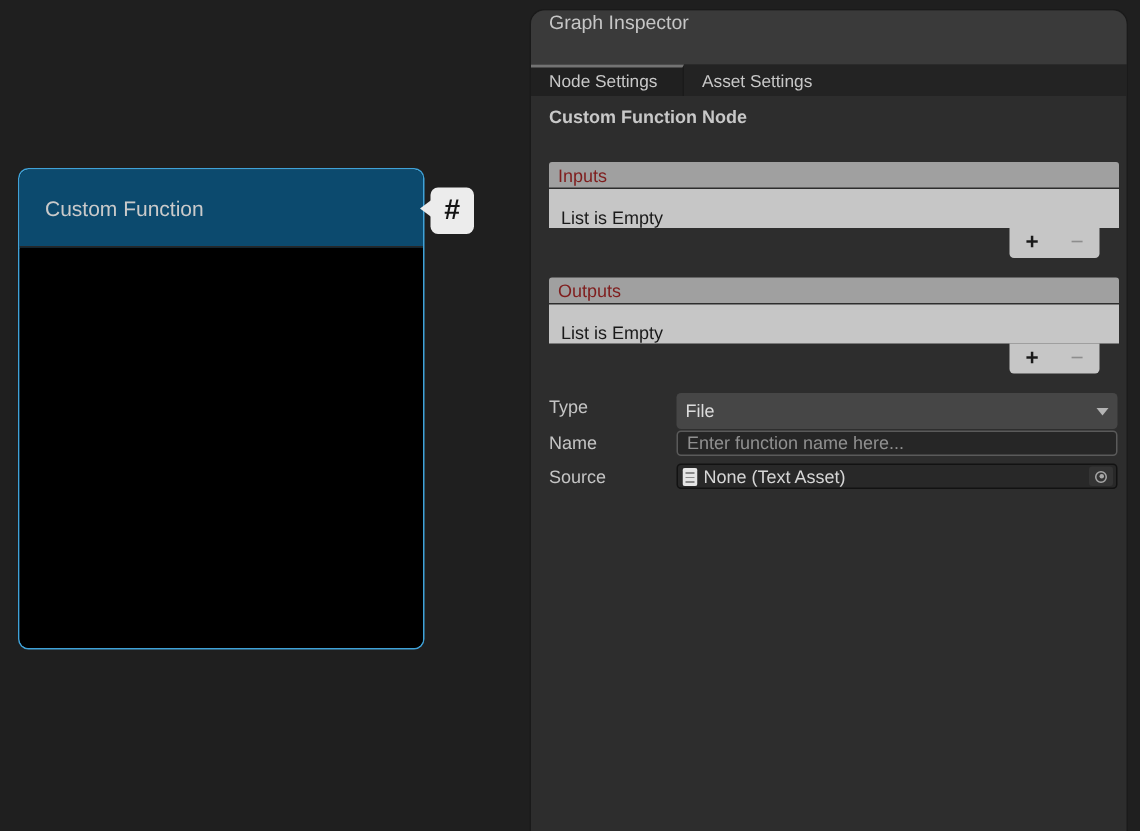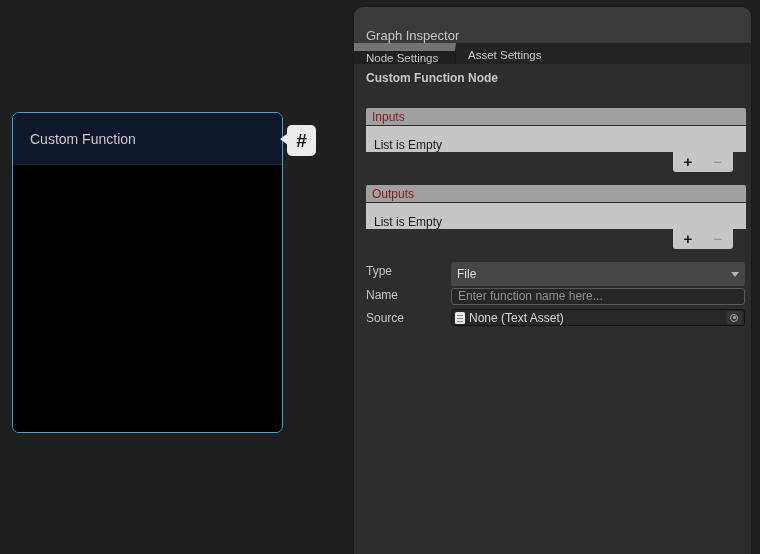--- a/index.html
+++ b/index.html
@@ -12,21 +12,21 @@
     color:#c8c8c8;
   }
 
   
   .node {
     position:absolute; left:12px; top:112px; width:271px; height:321px;
     background:#000; border:1.5px solid #3fa2d8; border-radius:7px;
     overflow:hidden;
   }
   .node-title {
-    height:52px; background:#0f172a; border-bottom:1px solid #272727;
+    height:52px; background:#0c4a6e; border-bottom:1px solid #272727;
     display:flex; align-items:center; padding-left:17px;
     font-size:14px; color:#cacaca;
   }
   .node-body { position:absolute; left:0; top:53px; right:0; bottom:0; background:#000; }
 
   
   .badge {
     position:absolute; left:287px; top:125px; width:29px; height:31px;
     background:#ececec; border-radius:5px;
     display:flex; align-items:center; justify-content:center;
@@ -39,34 +39,34 @@
   }
 
   
   .panel {
     position:absolute; left:354px; top:7px; width:397px; height:547px;
     background:#2d2d2d; border-radius:9px 9px 0 0;
     box-shadow:0 0 0 1px #1a1a1a;
   }
   .panel-header {
     height:36px; background:#3a3a3a; border-radius:9px 9px 0 0;
-    display:flex; align-items:flex-end; padding-left:12px;
+    display:flex; align-items:flex-start; padding-left:12px;
     font-size:13px; color:#c6c6c6;
   }
   .tabbar {
     height:21px; background:#232323; display:flex; align-items:stretch;
   }
   .tab {
     display:flex; align-items:center; padding:0 12px;
     font-size:11.5px; color:#c8c8c8; border-top:2px solid transparent;
     cursor:default;
   }
   .tab.active {
     width:102px; background:#202020;
-    border-top:8px solid #737373; border-right:1px solid #1a1a1a;
+    border-top:2px solid #737373; border-right:1px solid #1a1a1a;
   }
   .section-heading {
     position:absolute; left:12px; top:64px;
     font-size:12px; font-weight:bold; color:#c8c8c8;
   }
 
   
   .rlist { position:absolute; left:12px; right:5px; }
   .rlist.inputs  { top:101px; }
   .rlist.outputs { top:178px; }

